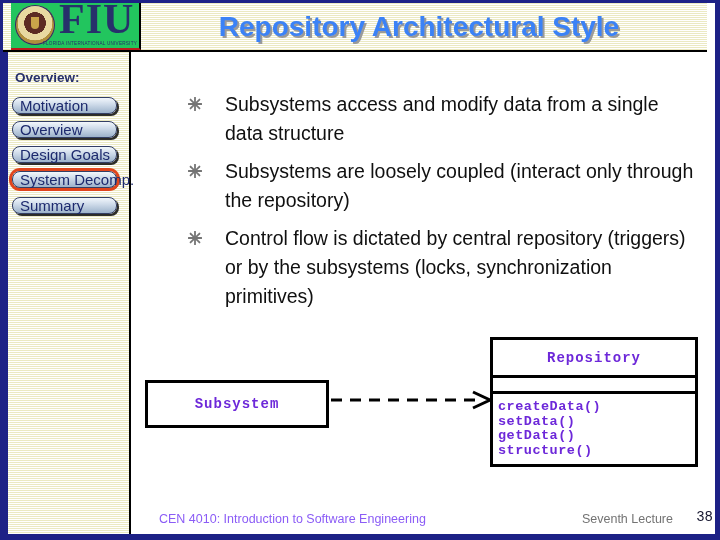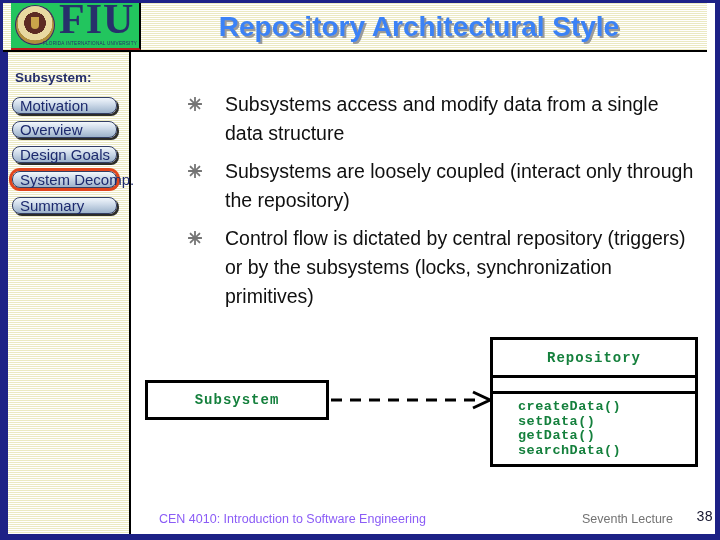--- a/index.html
+++ b/index.html
@@ -93,40 +93,40 @@
     padding-top:7px;color:#757575;line-height:0;
   }
   .bullet-text{
     font-size:19.5px;line-height:29px;color:#101010;
     width:470px;
   }
   
   .uml-box{
     position:absolute;box-sizing:border-box;
     border:3px solid #000;background:#fff;
-    font-family:"Liberation Mono",monospace;font-weight:bold;color:#15803d;
+    font-family:"Liberation Mono",monospace;font-weight:bold;color:#6d28d9;
   }
   .subsystem-box{
-    left:142px;top:377px;width:184px;height:40px;
+    left:142px;top:377px;width:184px;height:48px;
     display:flex;align-items:center;justify-content:center;
     font-size:14px;letter-spacing:1px;text-align:center;
   }
   .repository-box{
     left:487px;top:334px;width:208px;height:130px;
   }
   .repo-title{
     height:35px;border-bottom:3px solid #000;
     display:flex;align-items:center;justify-content:center;
     font-size:14px;letter-spacing:1px;
   }
   .repo-empty{
     height:13px;border-bottom:3px solid #000;
   }
   .repo-methods{
-    padding:6px 0 0 25px;
+    padding:6px 0 0 5px;
     font-size:13.5px;line-height:14.5px;letter-spacing:0.5px;
   }
   .dep-arrow{
     position:absolute;left:326px;top:386px;z-index:1;
   }
   
   .footer-left{
     position:absolute;left:156px;top:509px;
     font-size:12.5px;color:#8b5cf6;
   }
@@ -151,21 +151,21 @@
   <div class="logo-block">
     <div class="seal">
       <div class="seal-shield"></div>
     </div>
     <div class="fiu-acronym">FIU</div>
     <div class="fiu-univ">FLORIDA INTERNATIONAL UNIVERSITY</div>
   </div>
 
   <div class="sidebar pinstripe">
     <div class="sidebar-navy-strip"></div>
-    <div class="sidebar-heading">Subsystem:</div>
+    <div class="sidebar-heading">Overview:</div>
 
     <div class="sb-btn" style="top:45px">
       <span>Motivation</span>
     </div>
     <div class="sb-btn" style="top:69px">
       <span>Overview</span>
     </div>
     <div class="sb-btn" style="top:94px">
       <span>Design Goals</span>
     </div>
@@ -228,21 +228,21 @@
     <path d="M144,3 L161,11 L144,19" fill="none" stroke="#000" stroke-width="3"></path>
   </svg>
 
   <div class="uml-box repository-box">
     <div class="repo-title">Repository</div>
     <div class="repo-empty"></div>
     <div class="repo-methods">
       <div>createData()</div>
       <div>setData()</div>
       <div>getData()</div>
-      <div>searchData()</div>
+      <div>structure()</div>
     </div>
   </div>
 
   <div class="footer-left">CEN 4010: Introduction to Software Engineering</div>
   <div class="footer-right">Seventh Lecture</div>
   <div class="page-number">38</div>
 
 </div>
 
 </body></html>

